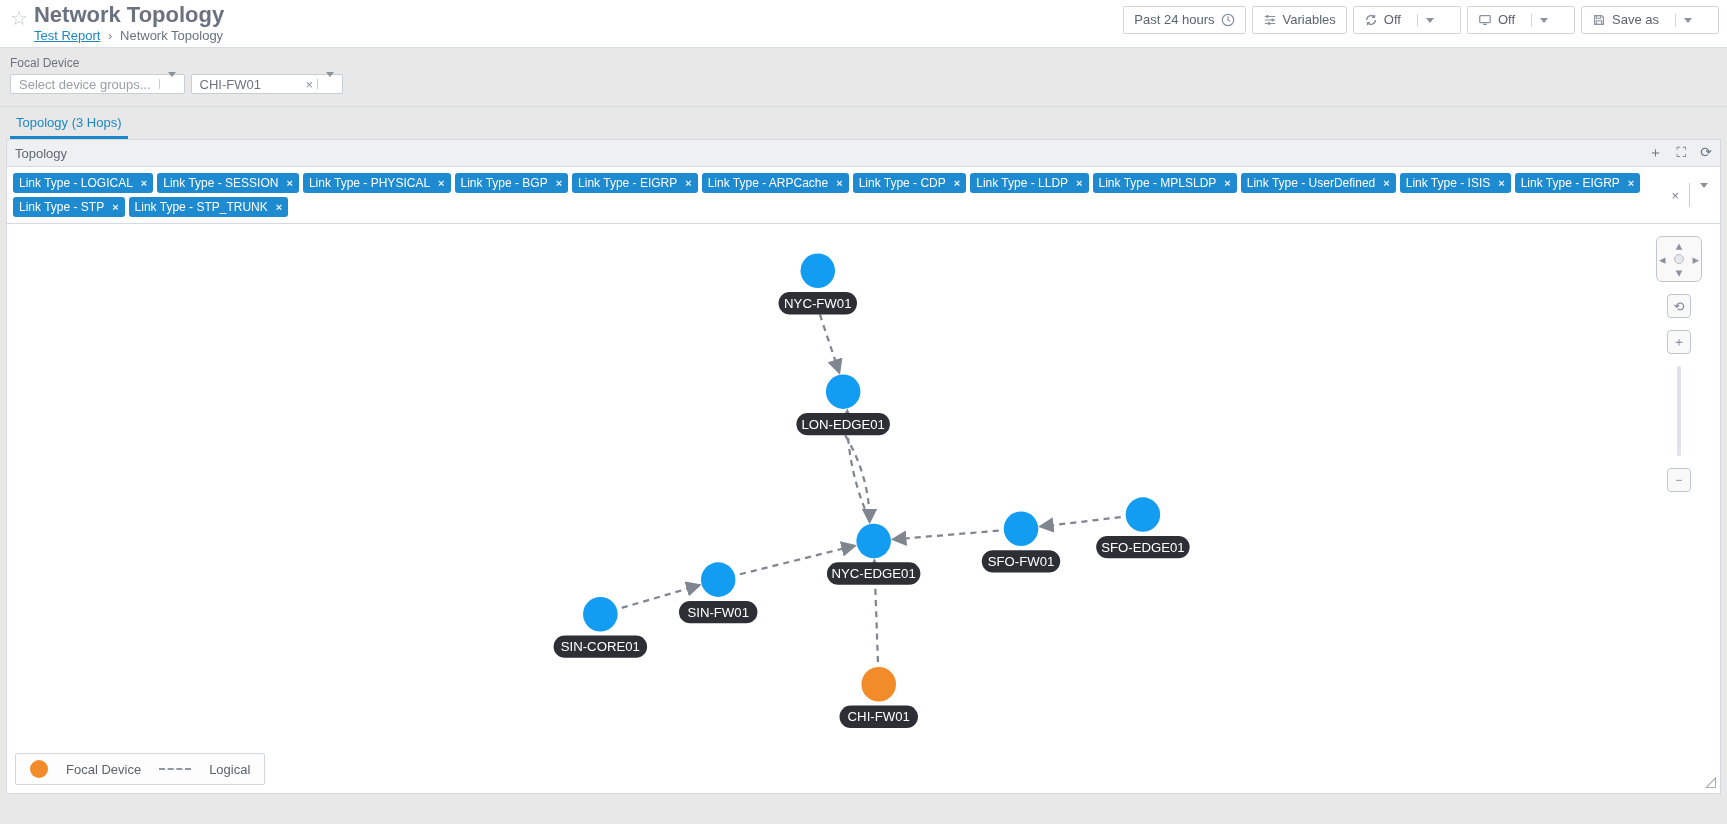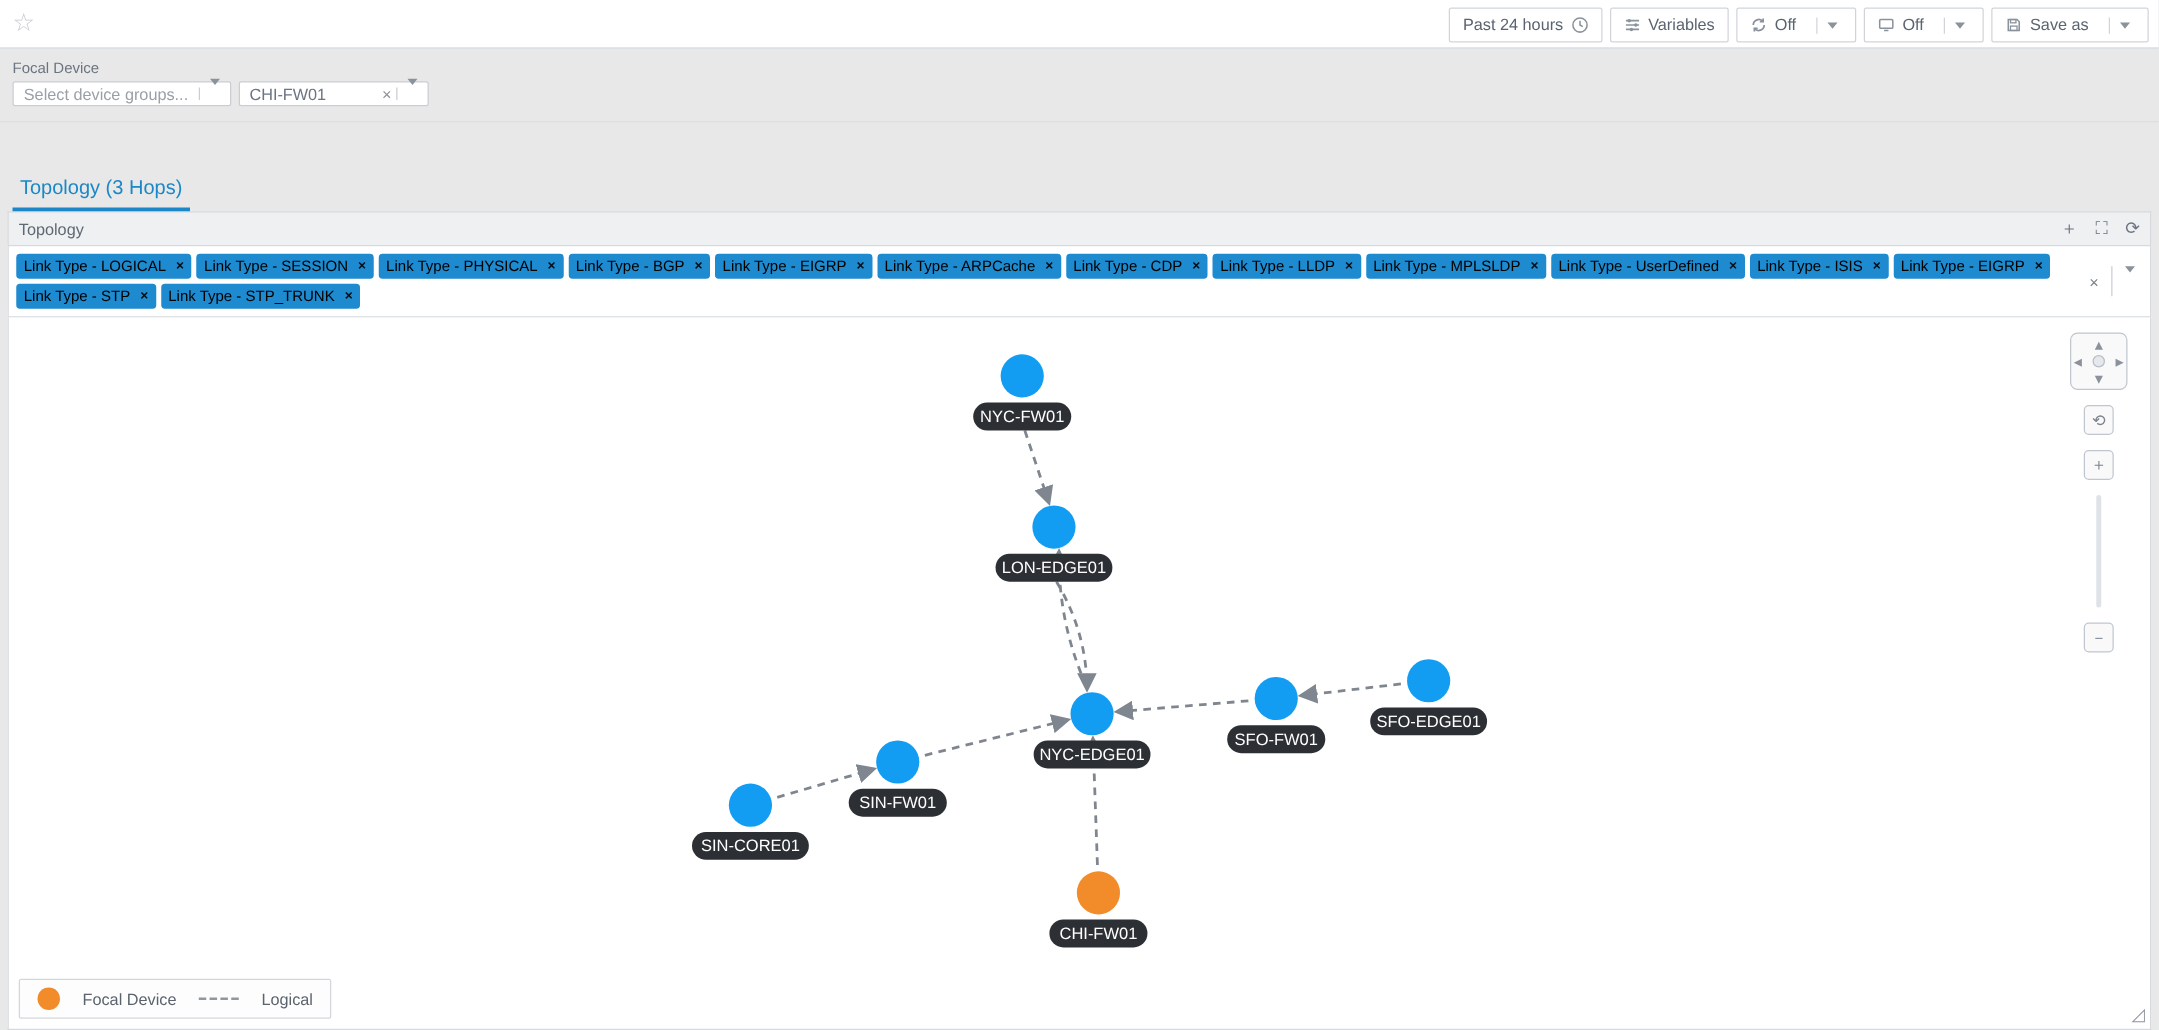--- a/index.html
+++ b/index.html
@@ -11,51 +11,51 @@
   .title-block{flex:0 0 auto;}
   .page-title{font-size:22px;font-weight:600;color:#6a7280;line-height:1.0;}
   .crumbs{font-size:13px;margin-top:2px;}
   .crumbs a{color:#1b87c6;text-decoration:underline;}
   .crumbs .sep{color:#7b8591;margin:0 4px;}
   .crumbs .cur{color:#6a7280;}
   .spacer{flex:1 1 auto;}
   .btn-row{display:flex;gap:6px;align-items:center;padding-top:2px;margin-left:12px;}
   .btn{display:inline-flex;align-items:center;gap:6px;border:1px solid #d1d5da;background:#fff;padding:4px 10px;border-radius:2px;color:#5a6470;font-size:13px;line-height:18px;cursor:pointer;}
   .btn svg, .btn .ico{width:14px;height:14px;flex:0 0 14px;}
-  .btn.split{padding-right:0;}
+  .btn.split{padding-right:12px;}
   .btn.split::after{content:"";}
   .btn-split-caret{border-left:1px solid #d1d5da;padding:4px 8px;display:flex;align-items:center;}
   .caret-down{width:0;height:0;border-left:4px solid transparent;border-right:4px solid transparent;border-top:5px solid #8a929c;}
 
   
   .filter-strip{background:#e8e8e8;padding:8px 10px 12px 10px;border-top:1px solid #d8dde3;border-bottom:1px solid #d8dde3;}
   .filter-label{font-size:12px;color:#6b7480;margin-bottom:4px;}
   .filter-controls{display:flex;gap:6px;}
   .sel{display:flex;align-items:center;background:#fff;border:1px solid #c9ced4;border-radius:2px;height:20px;}
   .sel .txt{padding:0 8px;color:#6b7480;font-size:13px;min-width:110px;}
   .sel .txt.placeholder{color:#9aa0a8;}
   .sel .xbox{color:#8a929c;padding:0 4px;cursor:pointer;}
   .sel .divider{width:1px;background:#c9ced4;align-self:stretch;margin:4px 0;}
   .sel .drop{padding:0 8px;cursor:pointer;}
 
   
   .tabbar{background:#e8e8e8;padding:0 10px;}
-  .tab{display:inline-block;padding:8px 6px 6px 6px;font-size:16px;color:#1b87c6;border-bottom:3px solid #1b87c6;font-weight:500;margin-top:36px;}
+  .tab{display:inline-block;padding:8px 6px 6px 6px;font-size:13px;color:#1b87c6;border-bottom:3px solid #1b87c6;font-weight:500;}
 
   
   .panel-head{display:flex;align-items:center;background:#eef0f2;border:1px solid #d6dade;border-bottom:none;margin:0 6px;padding:4px 8px;text-align:right;}
   .panel-head .pt{font-size:13px;color:#5f6974;}
   .panel-head .icons{margin-left:auto;display:flex;gap:14px;color:#6b7480;}
   .panel-head .icons span{cursor:pointer;font-size:14px;}
 
   
   .chip-outer{margin:0 6px;border:1px solid #d6dade;background:#fff;}
   .chip-row{display:flex;align-items:flex-start;padding:6px;}
   .chip-wrap{display:flex;flex-wrap:wrap;gap:4px;flex:1 1 auto;}
-  .chip{display:inline-flex;align-items:center;background:#1e8acf;color:#000000;border-radius:3px;font-size:12px;padding:3px 6px;}
+  .chip{display:inline-flex;align-items:center;background:#1e8acf;color:#ffffff;border-radius:3px;font-size:12px;padding:3px 6px;}
   .chip .x{margin-left:8px;opacity:.9;cursor:pointer;font-weight:bold;font-size:11px;}
   .chip-row-controls{display:flex;align-items:center;align-self:center;padding-left:10px;}
   .chip-row-controls .xall{color:#7a828c;padding:0 6px;cursor:pointer;}
   .chip-row-controls .vdiv{width:1px;background:#c9ced4;height:24px;margin:0 4px;}
   .chip-row-controls .cd{padding:0 6px;cursor:pointer;}
 
   
   .canvas{position:relative;margin:0 6px 6px 6px;border:1px solid #d6dade;border-top:none;background:#fff;height:570px;}
   svg.topo{width:100%;height:100%;}
   .node-circle{fill:#139df2;}
@@ -83,20 +83,28 @@
   .legend span.t{color:#5b636e;}
 
   
   .corner{position:absolute;right:4px;bottom:4px;color:#8f97a1;font-size:14px;cursor:pointer;}
 </style>
 </head>
 <body>
 
 <div class="top-row">
   <div class="star">☆</div>
+  <div class="title-block">
+    <div class="page-title">Network Topology</div>
+    <div class="crumbs">
+      <a href="#">Test Report</a>
+      <span class="sep">›</span>
+      <span class="cur">Network Topology</span>
+    </div>
+  </div>
   <div class="spacer"></div>
   <div class="btn-row">
     <div class="btn">
       <span>Past 24 hours</span>
       <span class="ico">
         <svg viewBox="0 0 16 16">
             <circle cx="8" cy="8" r="6.5" fill="none" stroke="#8a929c" stroke-width="1.4"></circle>
             <path d="M8 4v4l2.5 1.5" fill="none" stroke="#8a929c" stroke-width="1.4"></path>
           </svg>
       </span>

